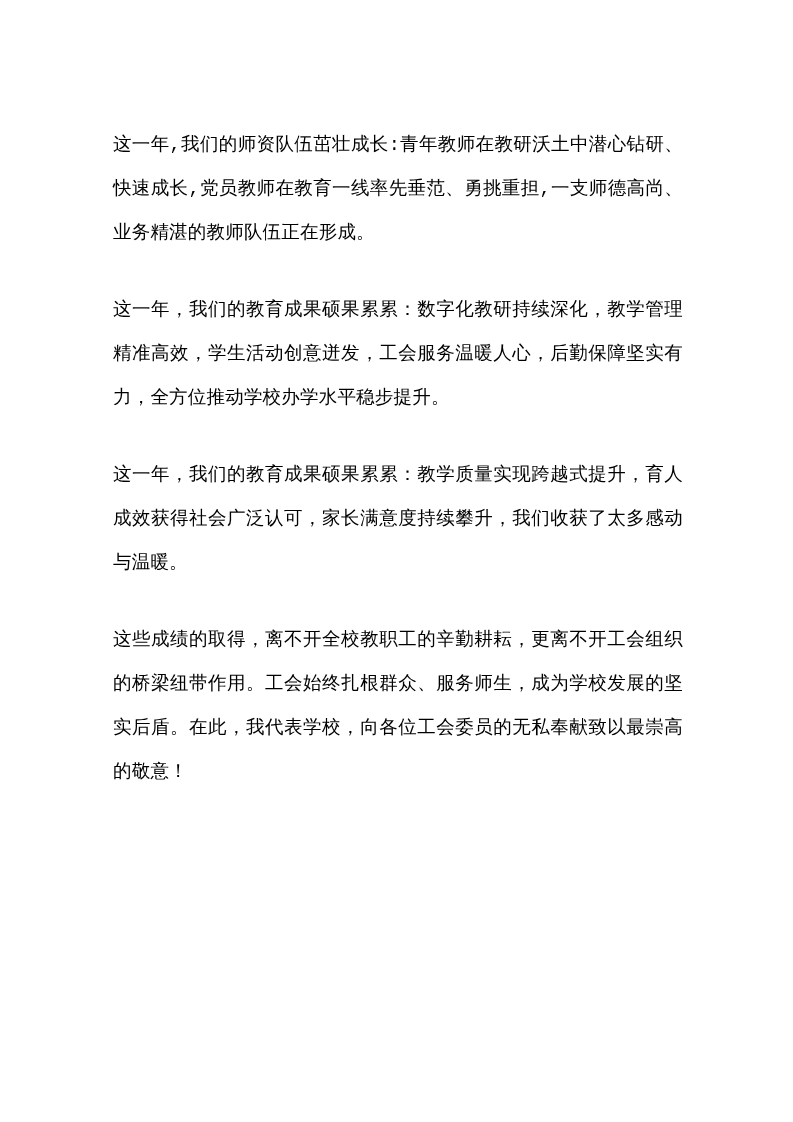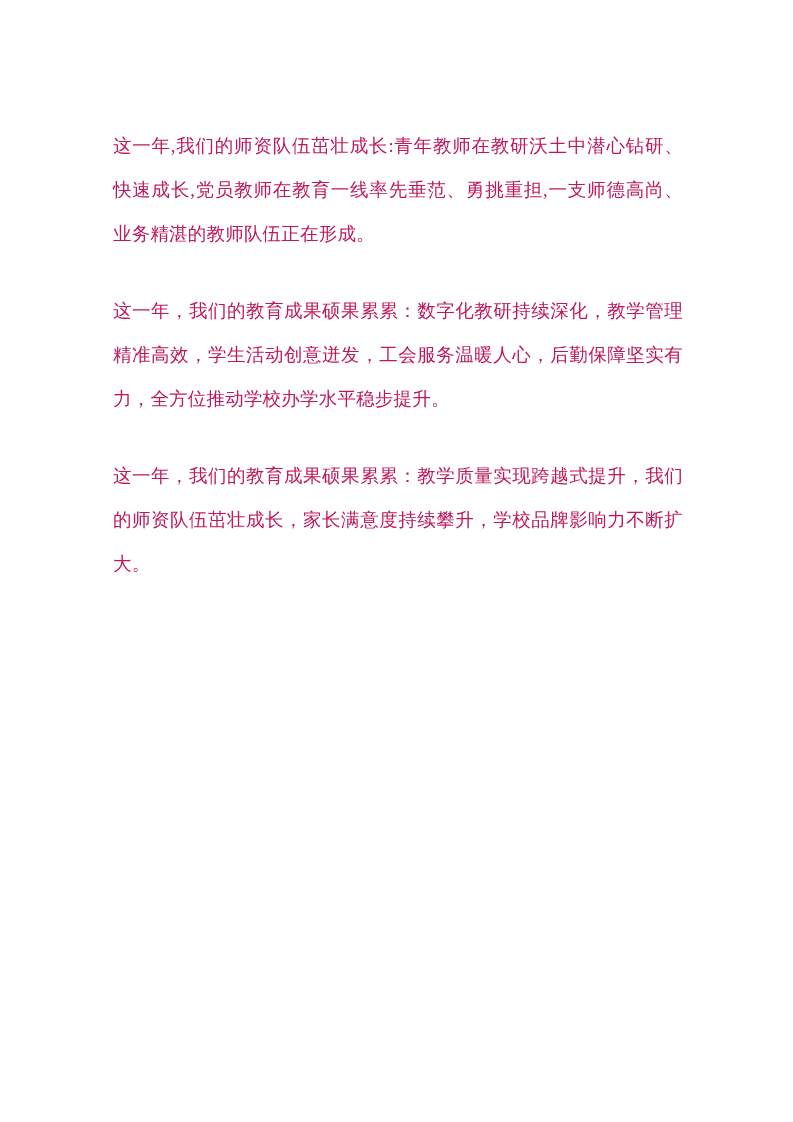--- a/index.html
+++ b/index.html
@@ -27,29 +27,30 @@
     top: 124px;
     width: 570px;
   }
   .para {
     margin: 0 0 33px 0;
     font-size: 18.5px;
     line-height: 44px;
     text-align: justify;
     text-justify: inter-ideograph;
     letter-spacing: 0.2px;
-    color: #be185d;
-    font-family: Liberation Serif, serif;
+    color: #000000;
+    font-family: Liberation Mono, monospace;
   }
   .para:last-child {
     margin-bottom: 0;
   }
 </style>
 </head>
 <body>
 
 <div class="page">
   <div class="content">
     <p class="para">这一年,我们的师资队伍茁壮成长:青年教师在教研沃土中潜心钻研、快速成长,党员教师在教育一线率先垂范、勇挑重担,一支师德高尚、业务精湛的教师队伍正在形成。</p>
     <p class="para">这一年，我们的教育成果硕果累累：数字化教研持续深化，教学管理精准高效，学生活动创意迸发，工会服务温暖人心，后勤保障坚实有力，全方位推动学校办学水平稳步提升。</p>
-    <p class="para">这一年，我们的教育成果硕果累累：教学质量实现跨越式提升，我们的师资队伍茁壮成长，家长满意度持续攀升，学校品牌影响力不断扩大。</p>
+    <p class="para">这一年，我们的教育成果硕果累累：教学质量实现跨越式提升，育人成效获得社会广泛认可，家长满意度持续攀升，我们收获了太多感动与温暖。</p>
+    <p class="para">这些成绩的取得，离不开全校教职工的辛勤耕耘，更离不开工会组织的桥梁纽带作用。工会始终扎根群众、服务师生，成为学校发展的坚实后盾。在此，我代表学校，向各位工会委员的无私奉献致以最崇高的敬意！</p>
   </div>
 </div>
 
 </body></html>

